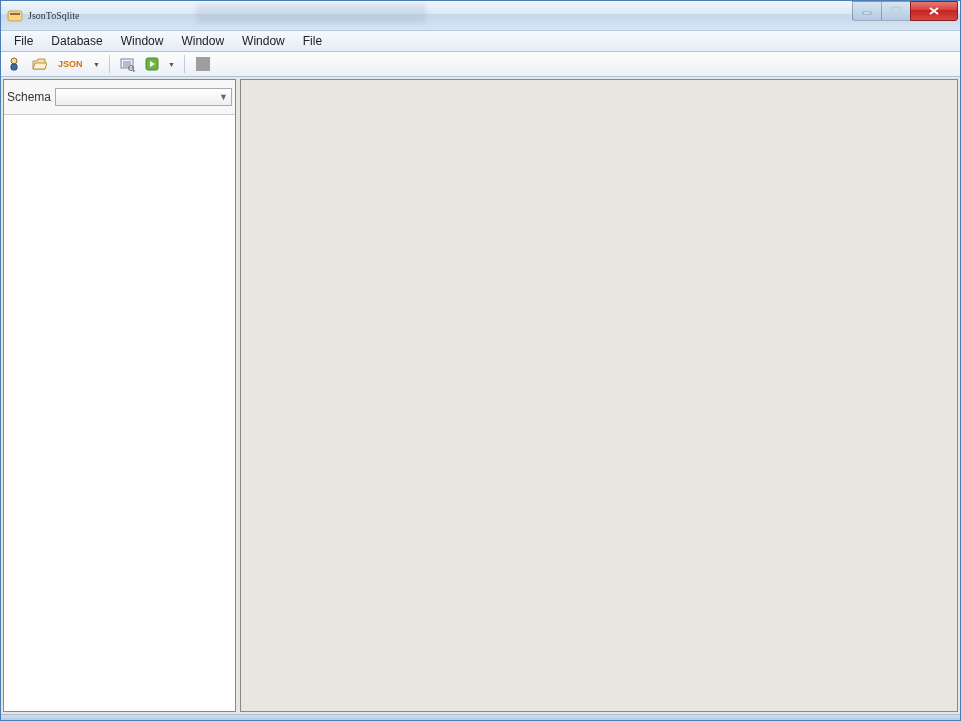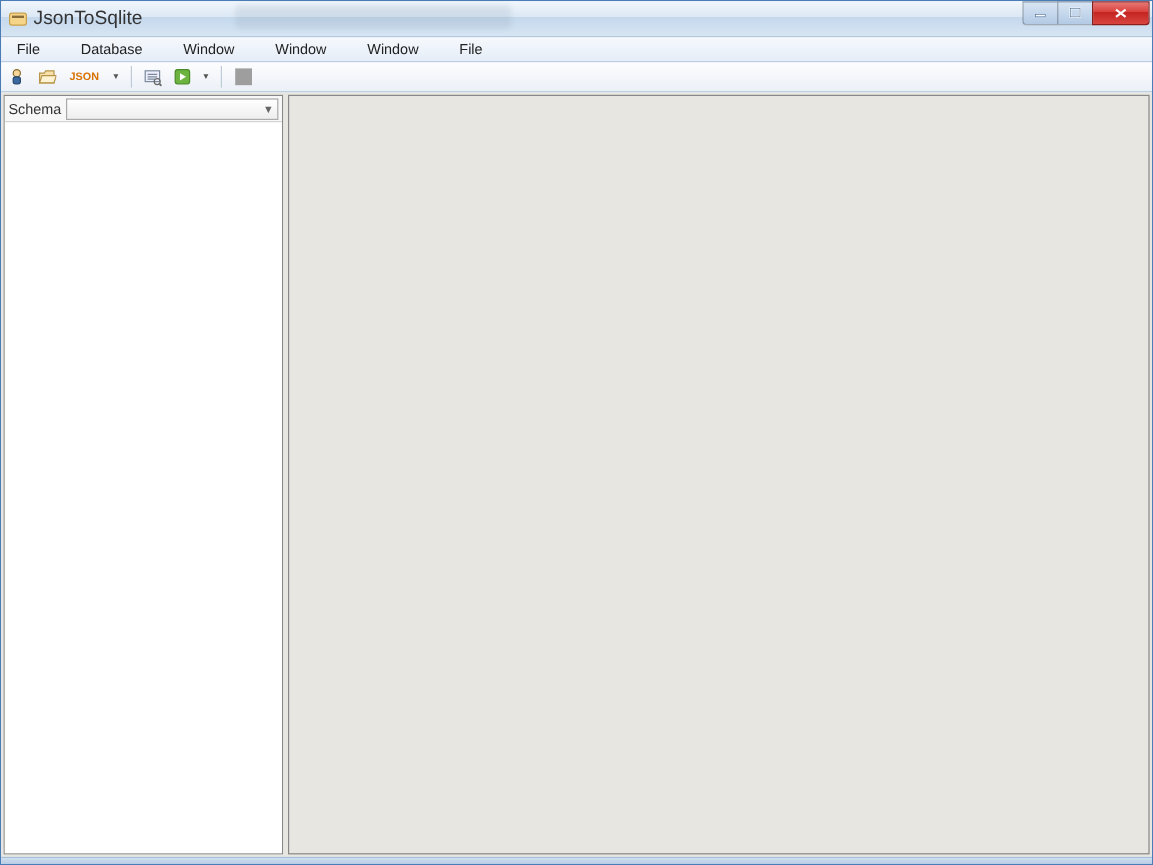--- a/index.html
+++ b/index.html
@@ -31,21 +31,22 @@
     .app-icon {
       width: 16px;
       height: 16px;
       margin-right: 5px;
       display: flex;
       align-items: center;
       justify-content: center;
     }
     .title-text {
       color: #333;
-      font-size: 16px;
+      font-size: 10px;
+      font-family: Liberation Serif, serif;
     }
     .blur-strip {
       position: absolute;
       left: 195px;
       top: 3px;
       width: 230px;
       height: 20px;
       background: rgba(120,140,160,0.15);
       filter: blur(2px);
       border-radius: 4px;
@@ -80,21 +81,20 @@
       border-bottom-right-radius: 3px;
       border-color: #8a1f1c;
     }
     .menubar {
       height: 21px;
       background: linear-gradient(to bottom, #f6f9fd, #e5edf7);
       border-bottom: 1px solid #adc3dc;
       display: flex;
       align-items: center;
       padding-left: 4px;
-      gap: 16px;
     }
     .menu-item {
       padding: 2px 9px;
       color: #222;
       cursor: pointer;
     }
     .toolbar {
       height: 25px;
       background: linear-gradient(to bottom, #fdfdfe, #ebf0f7);
       border-bottom: 1px solid #adc3dc;
@@ -144,21 +144,21 @@
       padding: 2px;
     }
     .sidebar {
       width: 233px;
       display: flex;
       flex-direction: column;
       background: #fff;
       border: 1px solid #888;
     }
     .schema-row {
-      height: 22px;
+      height: 35px;
       display: flex;
       align-items: center;
       border-bottom: 1px solid #ccc;
       background: #f7f7f7;
       padding: 2px 3px;
     }
     .schema-label {
       margin-right: 4px;
       color: #333;
       font-size: 12px;

